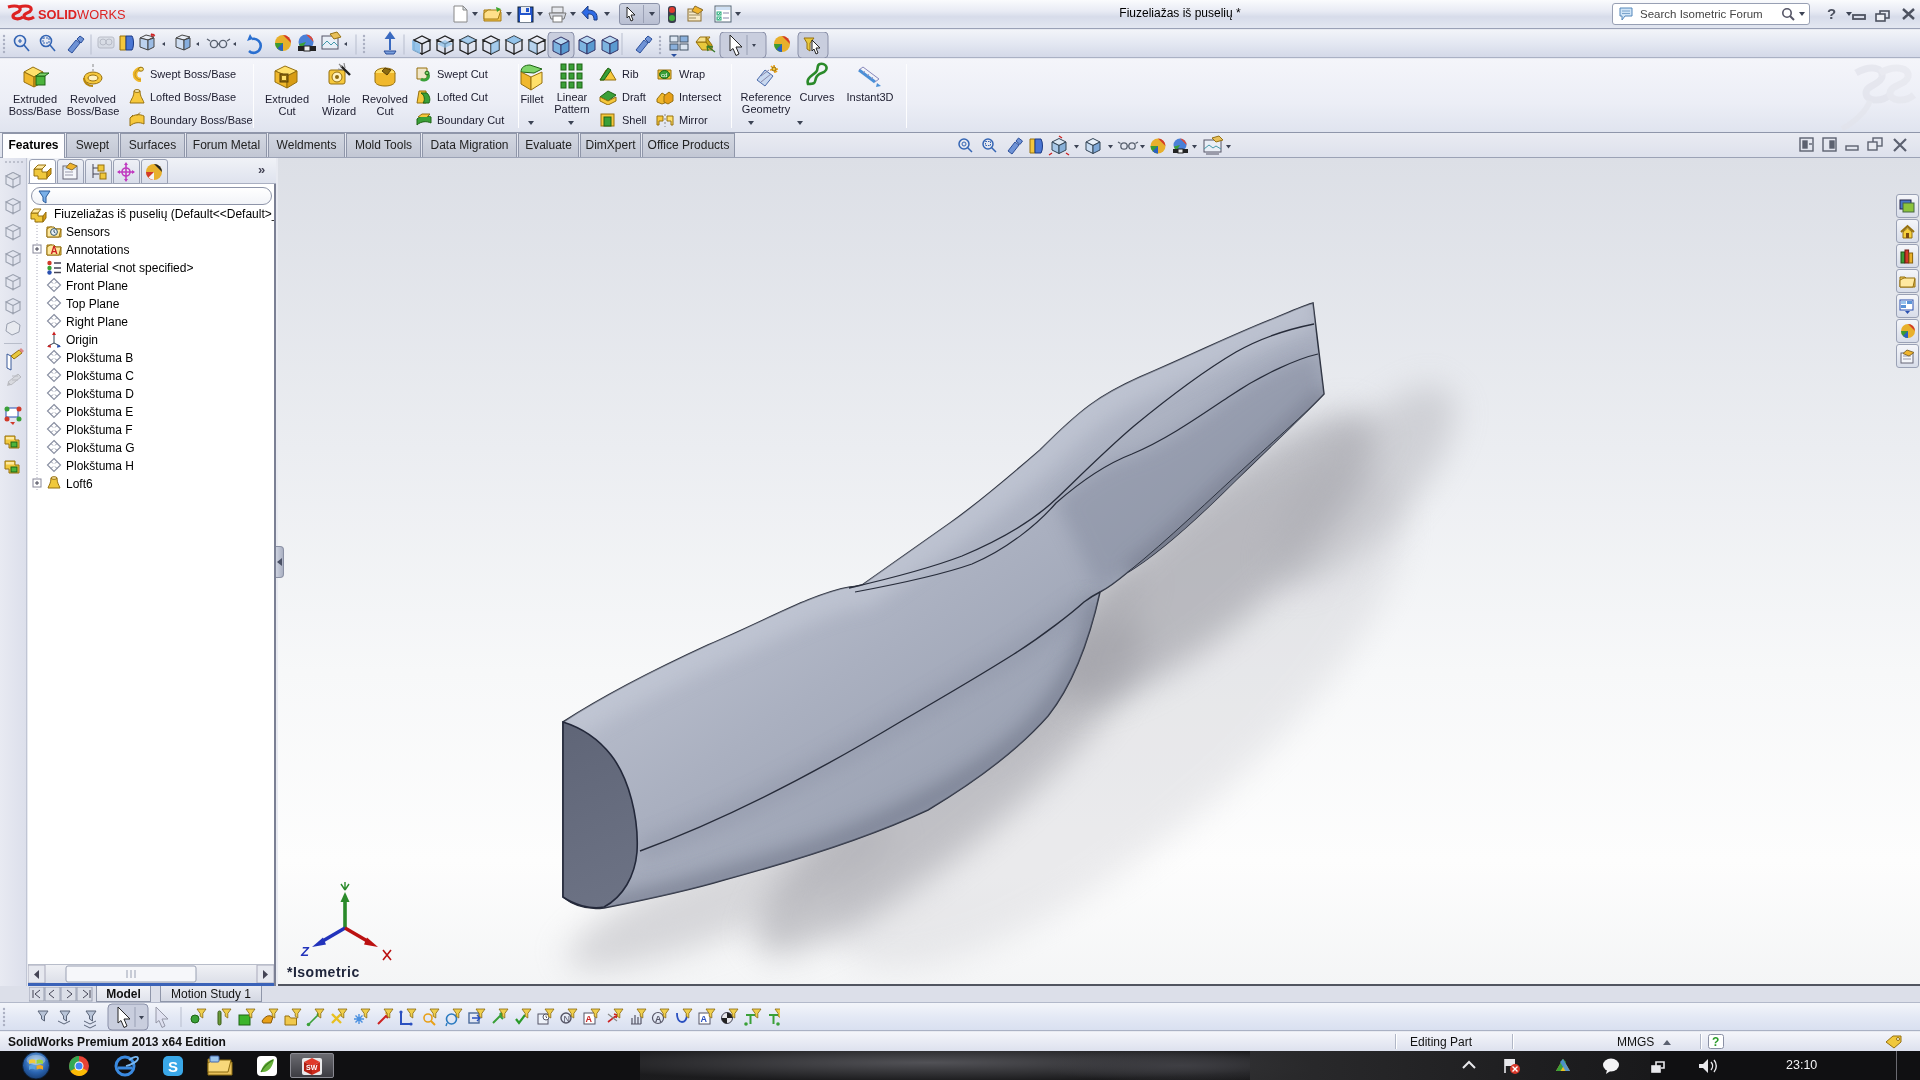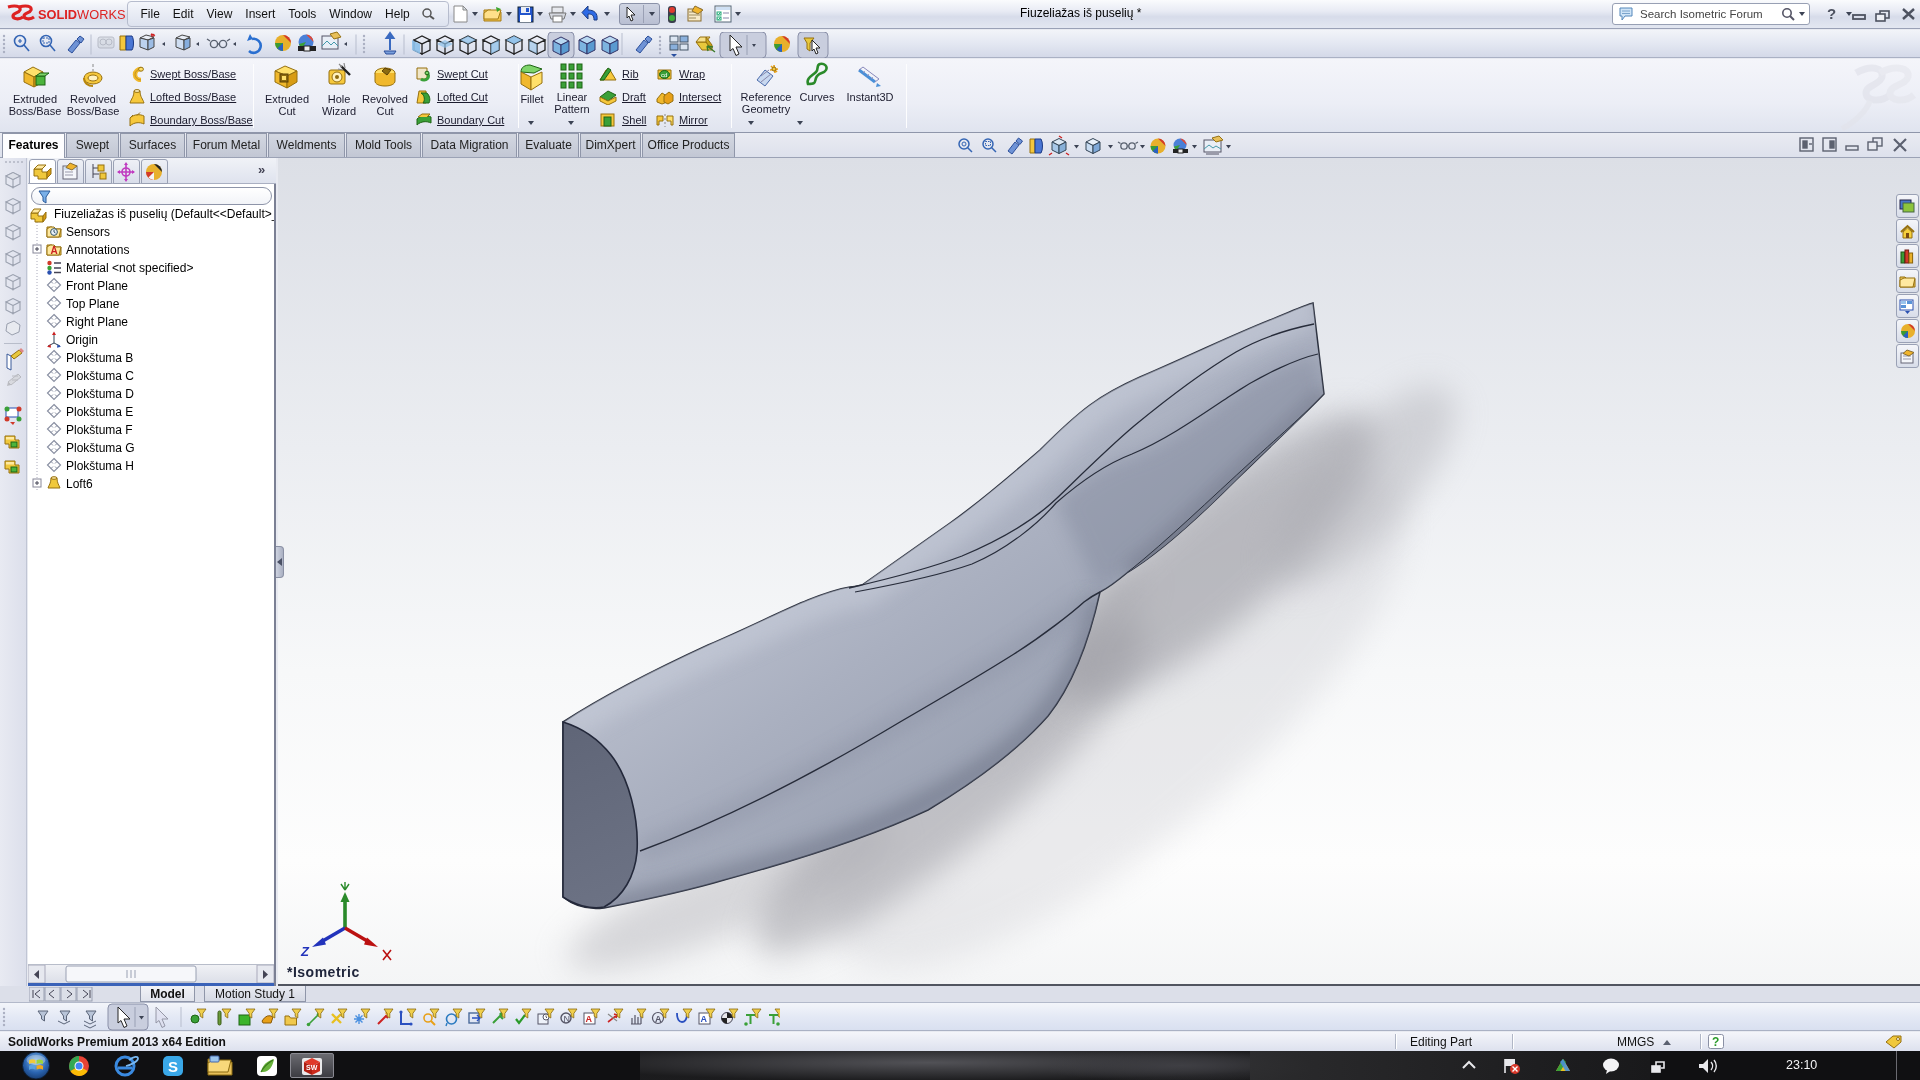--- a/index.html
+++ b/index.html
@@ -12,37 +12,37 @@
 #titlebar { position:absolute; left:0; top:0; width:1920px; height:29px;
   background:linear-gradient(#fafbfd 0%, #e8ebf4 40%, #d7dcea 60%, #e3e7f1 100%);
   border-bottom:1px solid #9aa1b6; }
 #logo { position:absolute; left:5px; top:4px; width:130px; height:20px; }
 #menubar { position:absolute; left:127px; top:1px; height:26px; width:322px;
   background:linear-gradient(#f4f6fb, #dde2ef); border:1px solid #b6bccd; border-radius:4px;
   display:flex; align-items:center; padding:0 6px; }
 #menubar span { font-size:12px; color:#111; padding:0 6.5px; }
 .qat { position:absolute; top:2px; height:24px; display:flex; align-items:center; }
 .dd { width:0; height:0; border-left:3px solid transparent; border-right:3px solid transparent; border-top:4px solid #3c4354; margin:0 5px 0 3px; }
-#titletext { position:absolute; left:1020px; top:6px; width:320px; text-align:left; font-size:12px; color:#000; }
+#titletext { position:absolute; left:1020px; top:6px; width:320px; text-align:center; font-size:12px; color:#000; }
 #searchbox { position:absolute; left:1612px; top:3px; width:198px; height:22px; background:#fff;
   border:1px solid #98a0b4; border-radius:3px; display:flex; align-items:center; font-size:11.5px; color:#444; white-space:nowrap; overflow:hidden; }
 .winbtn { color:#4d5260; font-weight:bold; font-size:13px; }
 
 
 #row2 { position:absolute; left:0; top:30px; width:1920px; height:28px;
   background:linear-gradient(#f2f4f9 0%, #e2e6f1 55%, #d4d9e8 100%);
   border-bottom:1px solid #aab1c4; }
 
 
 #ribbon { position:absolute; left:0; top:59px; width:1920px; height:74px;
   background:linear-gradient(#f4f5fa 0%, #eceef6 60%, #e0e4ef 100%); border-bottom:1px solid #8f96aa; }
 .rsep { position:absolute; top:5px; height:64px; width:1px; background:#c3c8d8; border-right:1px solid #fdfdfe; }
 .bigbtn { position:absolute; top:3px; width:58px; text-align:center; font-size:11px; color:#1c1c2e; line-height:12px; }
 .bigbtn svg { display:block; margin:0 auto 1px auto; }
-.smallrow { position:absolute; font-size:11px; color:#1c1c2e; display:flex; align-items:center; height:16px;text-decoration:underline; }
+.smallrow { position:absolute; font-size:11px; color:#1c1c2e; display:flex; align-items:center; height:16px; }
 .smallrow svg { margin-right:4px; }
 .ddarr { position:absolute; width:0; height:0; border-left:3px solid transparent; border-right:3px solid transparent; border-top:4px solid #3c4354; }
 
 
 #tabrow { position:absolute; left:0; top:133px; width:1920px; height:25px;
   background:linear-gradient(#e9ebf2, #dde1ec); border-bottom:1px solid #9ba2b5; }
 .ctab { position:absolute; top:0px; height:24px; background:linear-gradient(#d3d7e1,#c2c7d4);
   border:1px solid #8f96a9; border-bottom:none; font-size:12px; color:#222; text-align:center;
   padding-top:4px; }
 .ctab.active { background:#fdfdfe; font-weight:bold; color:#000; height:25px; }
@@ -61,50 +61,37 @@
 
 #viewport { position:absolute; left:278px; top:0; width:1642px; height:828px; }
 #isotext { position:absolute; left:287px; top:806px; font-size:14px; font-weight:bold; color:#20263c; letter-spacing:0.5px; }
 #taskpane { position:absolute; left:1896px; top:36px; width:23px; }
 .tpbtn { width:23px; height:24px; background:linear-gradient(#f5f6fa,#d8dde9); border:1px solid #9aa1b5;
   border-radius:3px; margin-bottom:1px; display:flex; align-items:center; justify-content:center; }
 
 
 #bottabs { position:absolute; left:0; top:986px; width:1920px; height:17px; background:#dcdfe9; border-bottom:1px solid #b3b9ca; }
 .btab { position:absolute; top:0; height:16px; font-size:12px; color:#111; text-align:center;
-  background:linear-gradient(#e9ebf2,#d4d8e3); border:1px solid #8f96a9; border-top:none; padding-top:1px;margin-left:44px; }
+  background:linear-gradient(#e9ebf2,#d4d8e3); border:1px solid #8f96a9; border-top:none; padding-top:1px; }
 #filtbar { position:absolute; left:0; top:1003px; width:1920px; height:28px;
   background:linear-gradient(#f3f5fa 0%, #e4e9f5 50%, #d9e0f0 100%); border-bottom:1px solid #aab1c4; }
 #status { position:absolute; left:0; top:1032px; width:1920px; height:19px;
   background:linear-gradient(#f4f5fa, #dde1ee); font-size:12px; color:#111; }
 #taskbar { position:absolute; left:0; top:1051px; width:1920px; height:29px; background:#101012; overflow:hidden; }
 .tbicon { position:absolute; top:2px; width:42px; height:25px; border-radius:2px; display:flex; align-items:center; justify-content:center; }
 </style>
 </head>
 <body>
 <div id="app">
   <div id="titlebar">
     <svg id="logo" viewBox="0 0 130 20">
       <path d="M3,3 C10,1 16,2 15,6 C14,9 8,9 8,12 C8,15 14,16 18,13" stroke="#d22" stroke-width="3.2" fill="none"></path>
       <path d="M14,3 C21,1 27,2 26,6 C25,9 19,9 19,12 C19,15 25,16 29,13" stroke="#d22" stroke-width="3.2" fill="none"></path>
       <text x="33" y="14.5" font-size="12.8" font-weight="bold" fill="#d22" font-family="Liberation Sans">SOLID<tspan font-weight="normal">WORKS</tspan></text>
     </svg>
-    <div id="menubar">
-      <span>File</span>
-        <span>Edit</span>
-        <span>View</span>
-        <span>Insert</span>
-        <span>Tools</span>
-        <span>Window</span>
-        <span>Help</span>
-      <svg width="16" height="16" viewBox="0 0 16 16" style="margin-left:4px">
-          <circle cx="7" cy="7" r="4" fill="none" stroke="#555" stroke-width="1.5"></circle>
-          <path d="M10,10 L14,13" stroke="#555" stroke-width="2"></path>
-        </svg>
-    </div>
     <div class="qat" style="left:452px;">
       <svg width="17" height="18" viewBox="0 0 17 18">
           <path d="M2,1 h9 l4,4 v12 h-13 z" fill="#fff" stroke="#888"></path>
           <path d="M11,1 l4,4 h-4 z" fill="#dce4ea" stroke="#888"></path>
         </svg>
         <span class="dd"></span>
       <svg width="20" height="18" viewBox="0 0 20 18">
           <path d="M1,5 h7 l2,2 h8 v9 h-17 z" fill="#f0c24a" stroke="#a77c14"></path>
           <path d="M1,8 l4,-3 h13 l-3,9 h-14 z" fill="#ffe08a" stroke="#a77c14"></path>
           <path d="M13,2 l5,2 -4,3 z" fill="#3aa52c"></path>

